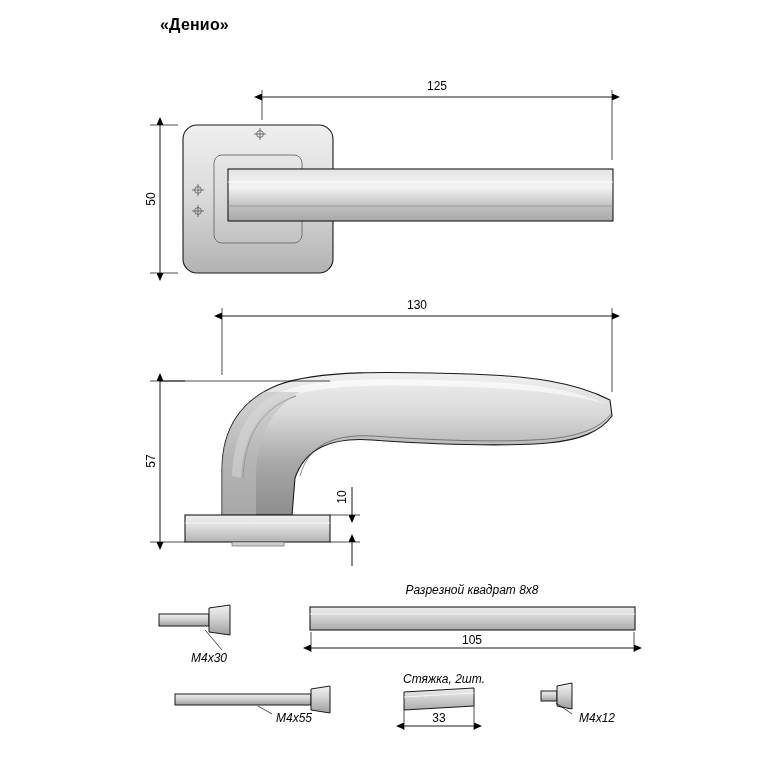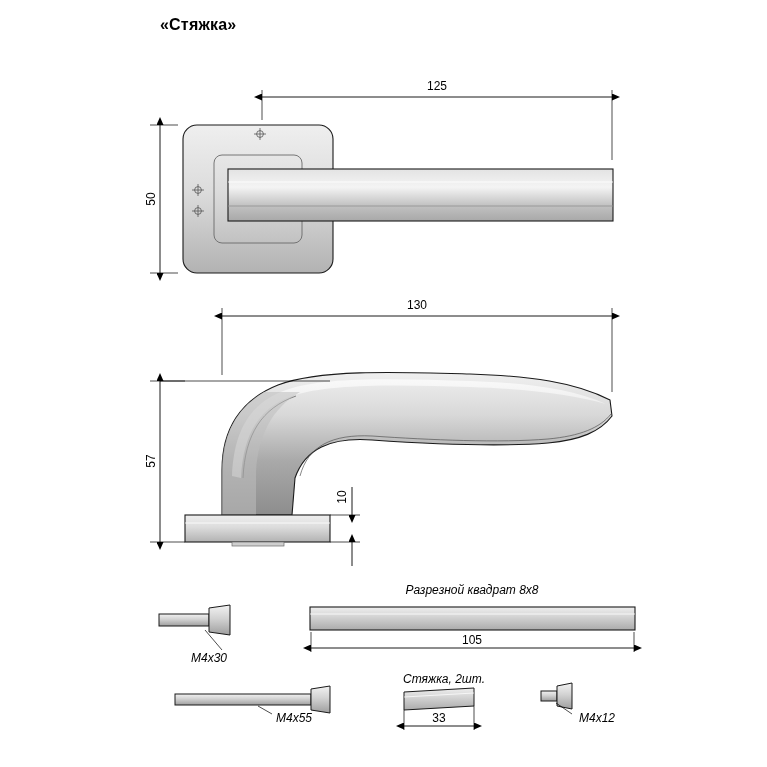--- a/index.html
+++ b/index.html
@@ -66,21 +66,21 @@
     stroke: #555;
     stroke-width: 0.7;
     fill: none;
   }
 </style>
 </head>
 <body>
 
 <div id="page">
 
-  <div class="title">«Стяжка»</div>
+  <div class="title">«Денио»</div>
 
   <svg class="drawing" viewBox="0 0 767 767">
     <defs>
       <marker id="arrowL" markerWidth="9" markerHeight="7" refX="8" refY="3.5" orient="auto" markerUnits="userSpaceOnUse">
         <path d="M8,0 L0,3.5 L8,7 z" fill="#000"></path>
       </marker>
       <marker id="arrowR" markerWidth="9" markerHeight="7" refX="1" refY="3.5" orient="auto" markerUnits="userSpaceOnUse">
         <path d="M1,0 L9,3.5 L1,7 z" fill="#000"></path>
       </marker>
 

